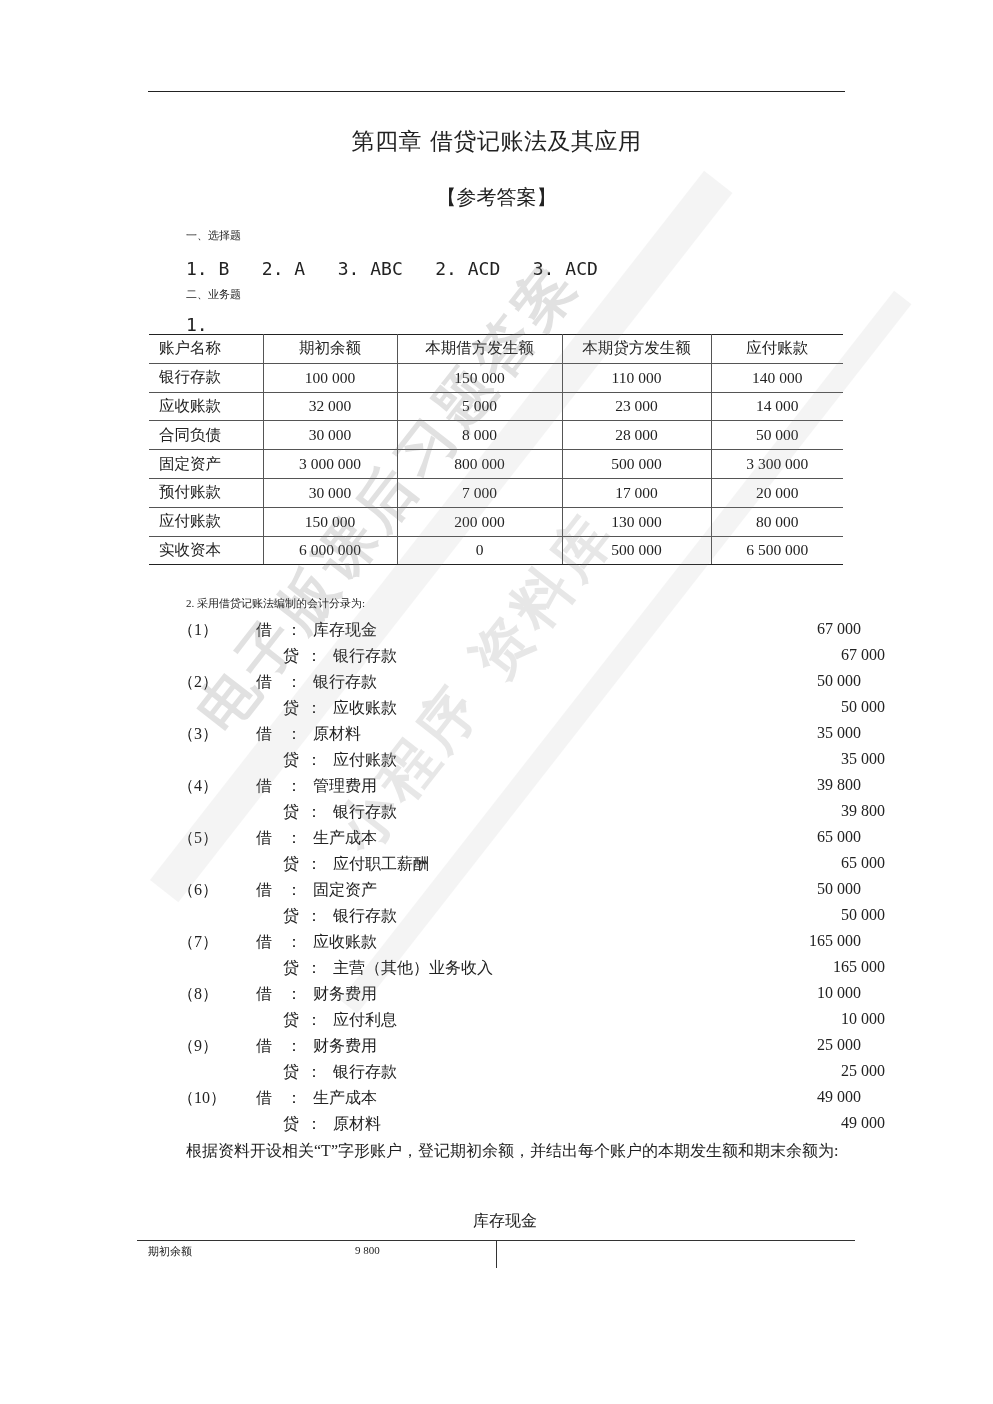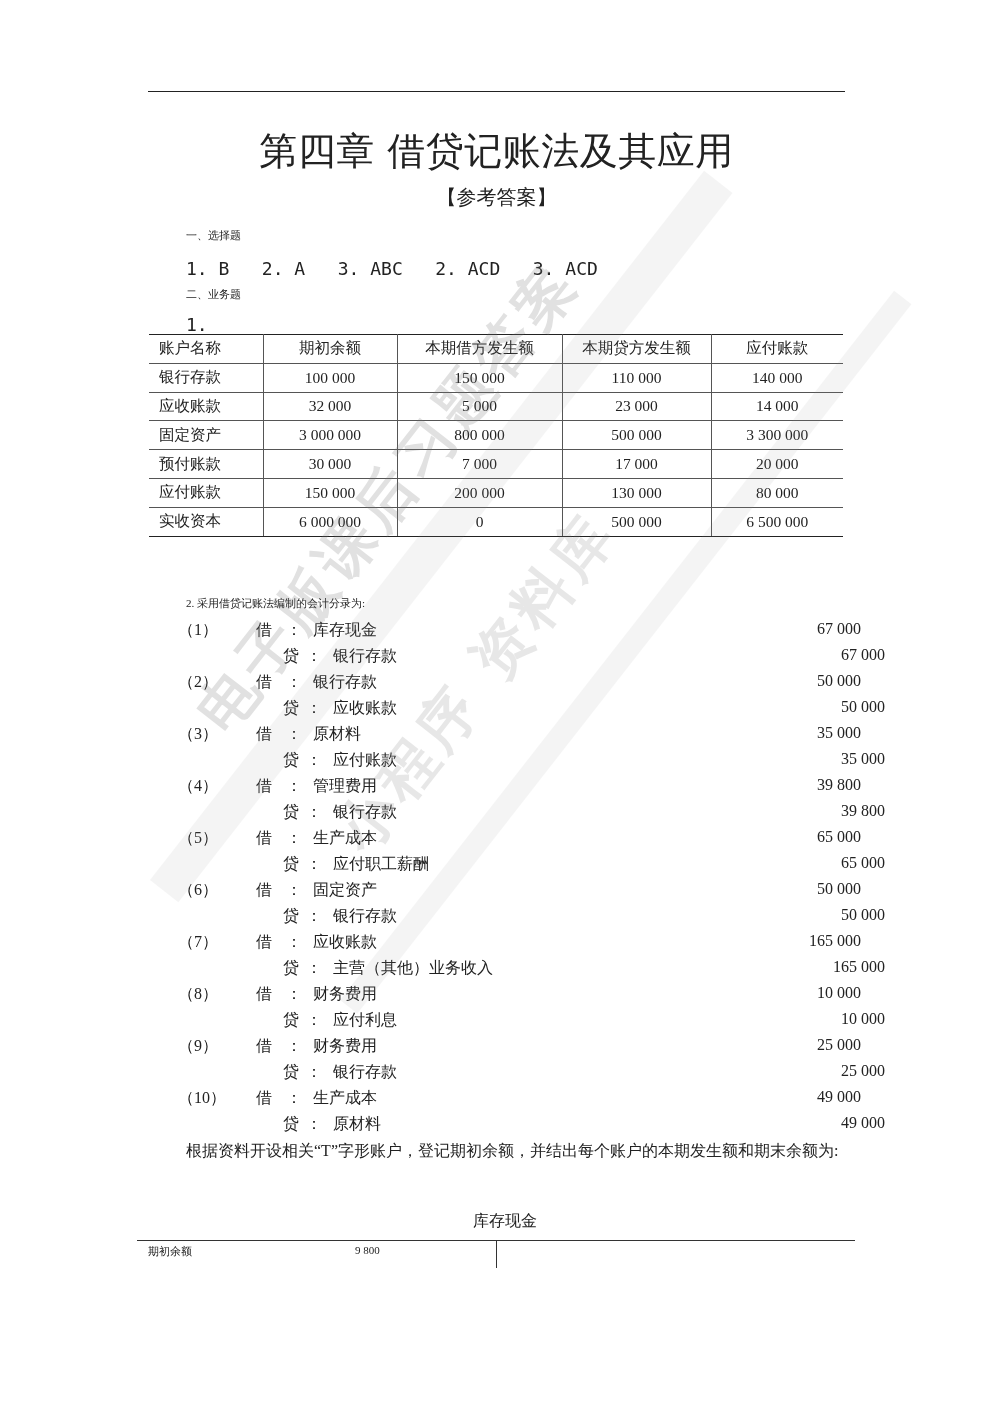--- a/index.html
+++ b/index.html
@@ -1,21 +1,21 @@
 <!DOCTYPE html>
 <html><head>
   <meta charset="utf-8">
   <style>
     html, body { margin: 0; padding: 0; }
     body {
       width: 993px; height: 1404px; background: #ffffff; position: relative; overflow: hidden;
       font-family: "Liberation Serif", "DejaVu Serif", serif; color: #222;
     }
     .top-rule { position: absolute; left: 148px; top: 91px; width: 697px; height: 0; border-top: 1.5px solid #222; }
-    .title { position: absolute; left: 0; width: 993px; top: 126px; text-align: center; font-size: 38px; letter-spacing: 0.5px; font-family: "DejaVu Serif", serif; }
+    .title { position: absolute; left: 0; width: 993px; top: 126px; text-align: center; font-size: 23px; letter-spacing: 0.5px; font-family: "DejaVu Serif", serif; }
     .subtitle { position: absolute; left: 0; width: 993px; top: 184px; text-align: center; font-size: 20px; font-family: "DejaVu Serif", serif; }
     .line { position: absolute; font-size: 11px; white-space: nowrap; }
     .mono { font-family: "DejaVu Sans Mono", monospace; font-size: 18px; }
     table.acct { position: absolute; left: 149px; top: 334px; width: 694px; border-collapse: collapse; font-size: 15.5px; }
     table.acct tr { height: 28.8px; }
     table.acct th, table.acct td { border-bottom: 1px solid #555; border-right: 1px solid #555; padding: 0; text-align: center; font-weight: normal; margin-top: 28px; }
     table.acct th:last-child, table.acct td:last-child { border-right: none; }
     table.acct thead tr th { border-top: 1.5px solid #222; }
     table.acct tbody tr:last-child td { border-bottom: 1.5px solid #222; }
     table.acct td:first-child, table.acct th:first-child { text-align: left; padding-left: 10px; }
@@ -80,20 +80,27 @@
       <td>140 000</td>
     </tr>
     <tr>
       <td>应收账款</td>
       <td>32 000</td>
       <td>5 000</td>
       <td>23 000</td>
       <td>14 000</td>
     </tr>
     <tr>
+      <td>合同负债</td>
+      <td>30 000</td>
+      <td>8 000</td>
+      <td>28 000</td>
+      <td>50 000</td>
+    </tr>
+    <tr>
       <td>固定资产</td>
       <td>3 000 000</td>
       <td>800 000</td>
       <td>500 000</td>
       <td>3 300 000</td>
     </tr>
     <tr>
       <td>预付账款</td>
       <td>30 000</td>
       <td>7 000</td>

